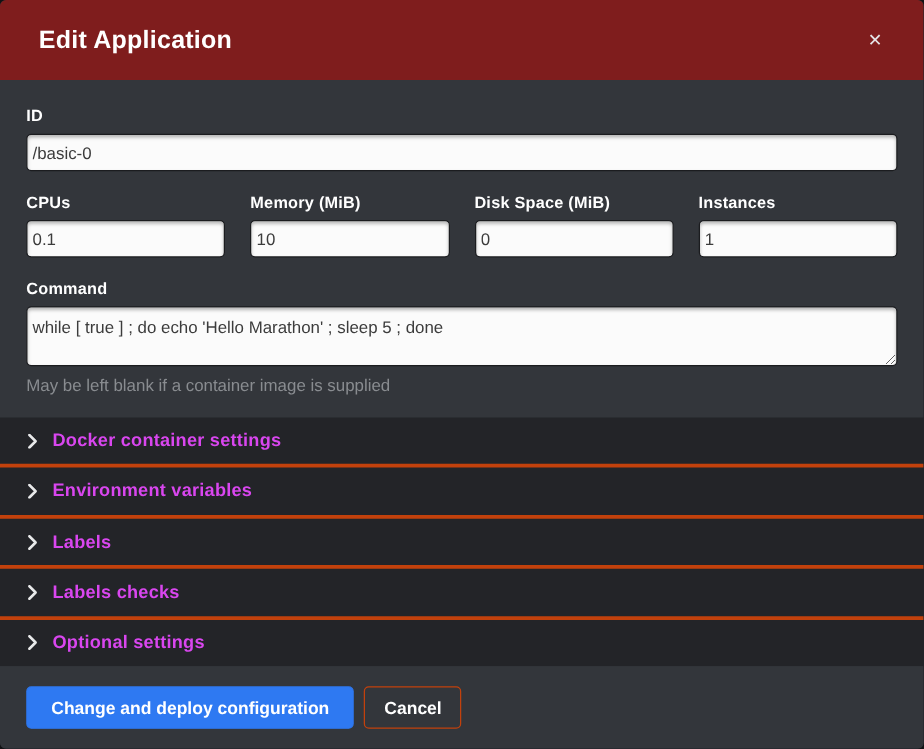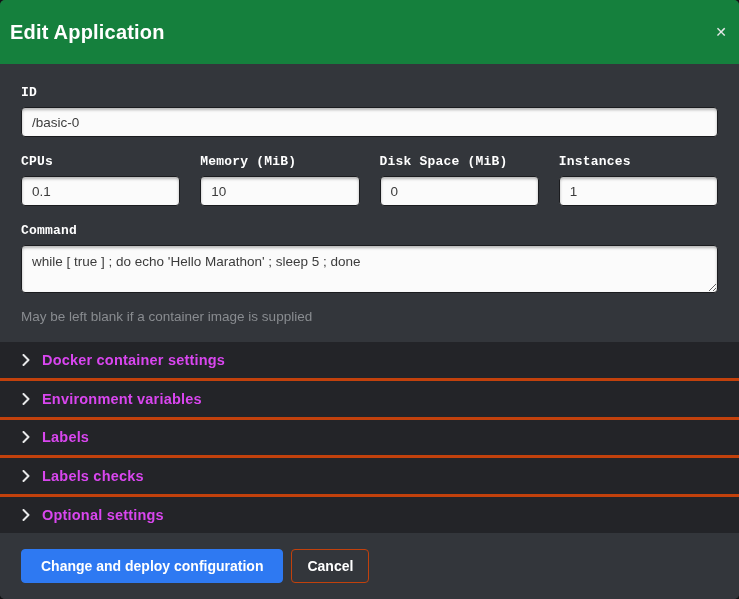--- a/index.html
+++ b/index.html
@@ -11,66 +11,66 @@
   .modal {
     width: 739px; height: 599px;
     display: flex; flex-direction: column;
     background: #33363b;
     border-radius: 5px;
     overflow: hidden;
   }
   
   .modal-header {
     flex: 0 0 64px;
-    background: #15803d;
+    background: #7f1d1d;
     display: flex; align-items: center; justify-content: space-between;
-    padding: 0 10px;
+    padding: 0 31px;
   }
   .modal-title {
     color: #ffffff; font-size: 20px; font-weight: 600; letter-spacing: .2px;
   }
   .close-btn {
     color: #e6e7e9; font-size: 14px; line-height: 1;
     cursor: pointer; padding: 4px 2px; background: none; border: none;
     font-family: "Liberation Sans", sans-serif;
   }
   
   .modal-body {
     background: #33363b;
     padding: 21px 21px 18px 21px;
   }
   .field-label {
     display: block;
     color: #ffffff; font-size: 13px; font-weight: 700;
-    margin-bottom: 7px; letter-spacing: .2px; font-family: Liberation Mono, monospace;
+    margin-bottom: 7px; letter-spacing: .2px;
   }
   .text-input, .text-area {
     width: 100%;
     background: #fbfbfb;
     border: 1px solid #1b1c1f;
     border-radius: 4px;
     box-shadow: inset 0 2px 3px rgba(0,0,0,0.28);
     color: #3c3c3c;
     font-size: 13.5px;
     font-family: "Liberation Sans", sans-serif;
-    padding: 6px 10px;
+    padding: 6px 4px;
   }
   .text-input { height: 30px; }
   .text-area {
     height: 48px; resize: both; display: block; line-height: 1.5;
   }
   .form-group { margin-bottom: 17px; }
   .form-row {
     display: grid;
     grid-template-columns: repeat(4, 1fr);
     column-gap: 20px;
     margin-bottom: 17px;
   }
   .help-text {
-    color: #898c90; font-size: 13.5px; margin-top: 16px;
+    color: #898c90; font-size: 13.5px; margin-top: 8px;
   }
   
   .accordion {
     flex: 1 1 auto;
     background: #232428;
     display: flex; flex-direction: column;
   }
   .accordion-row {
     flex: 1 1 auto;
     display: flex; align-items: center;

